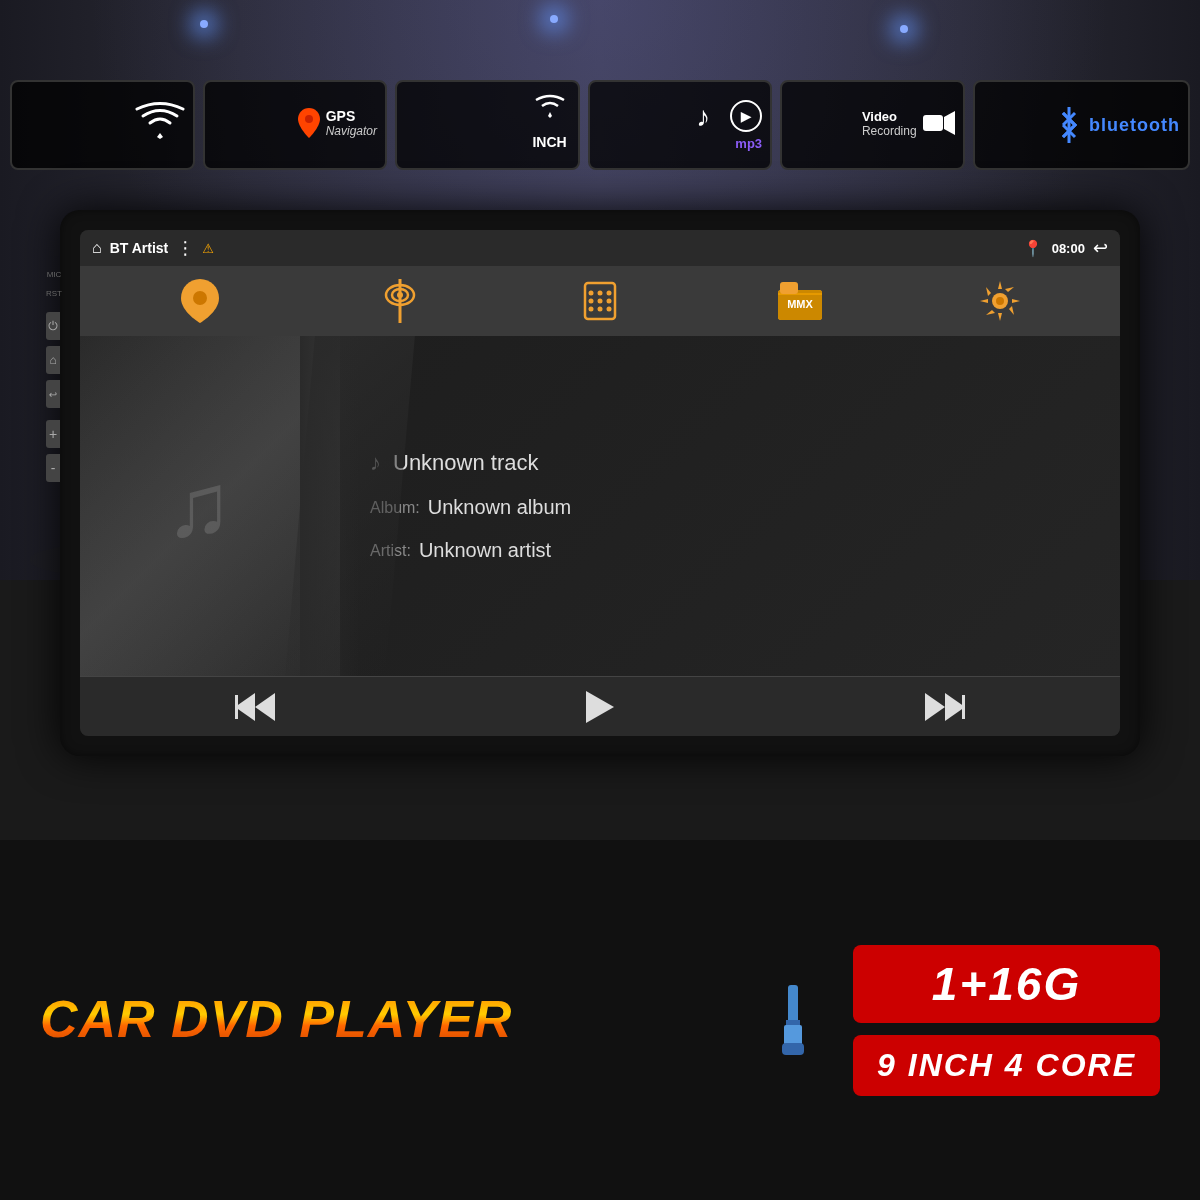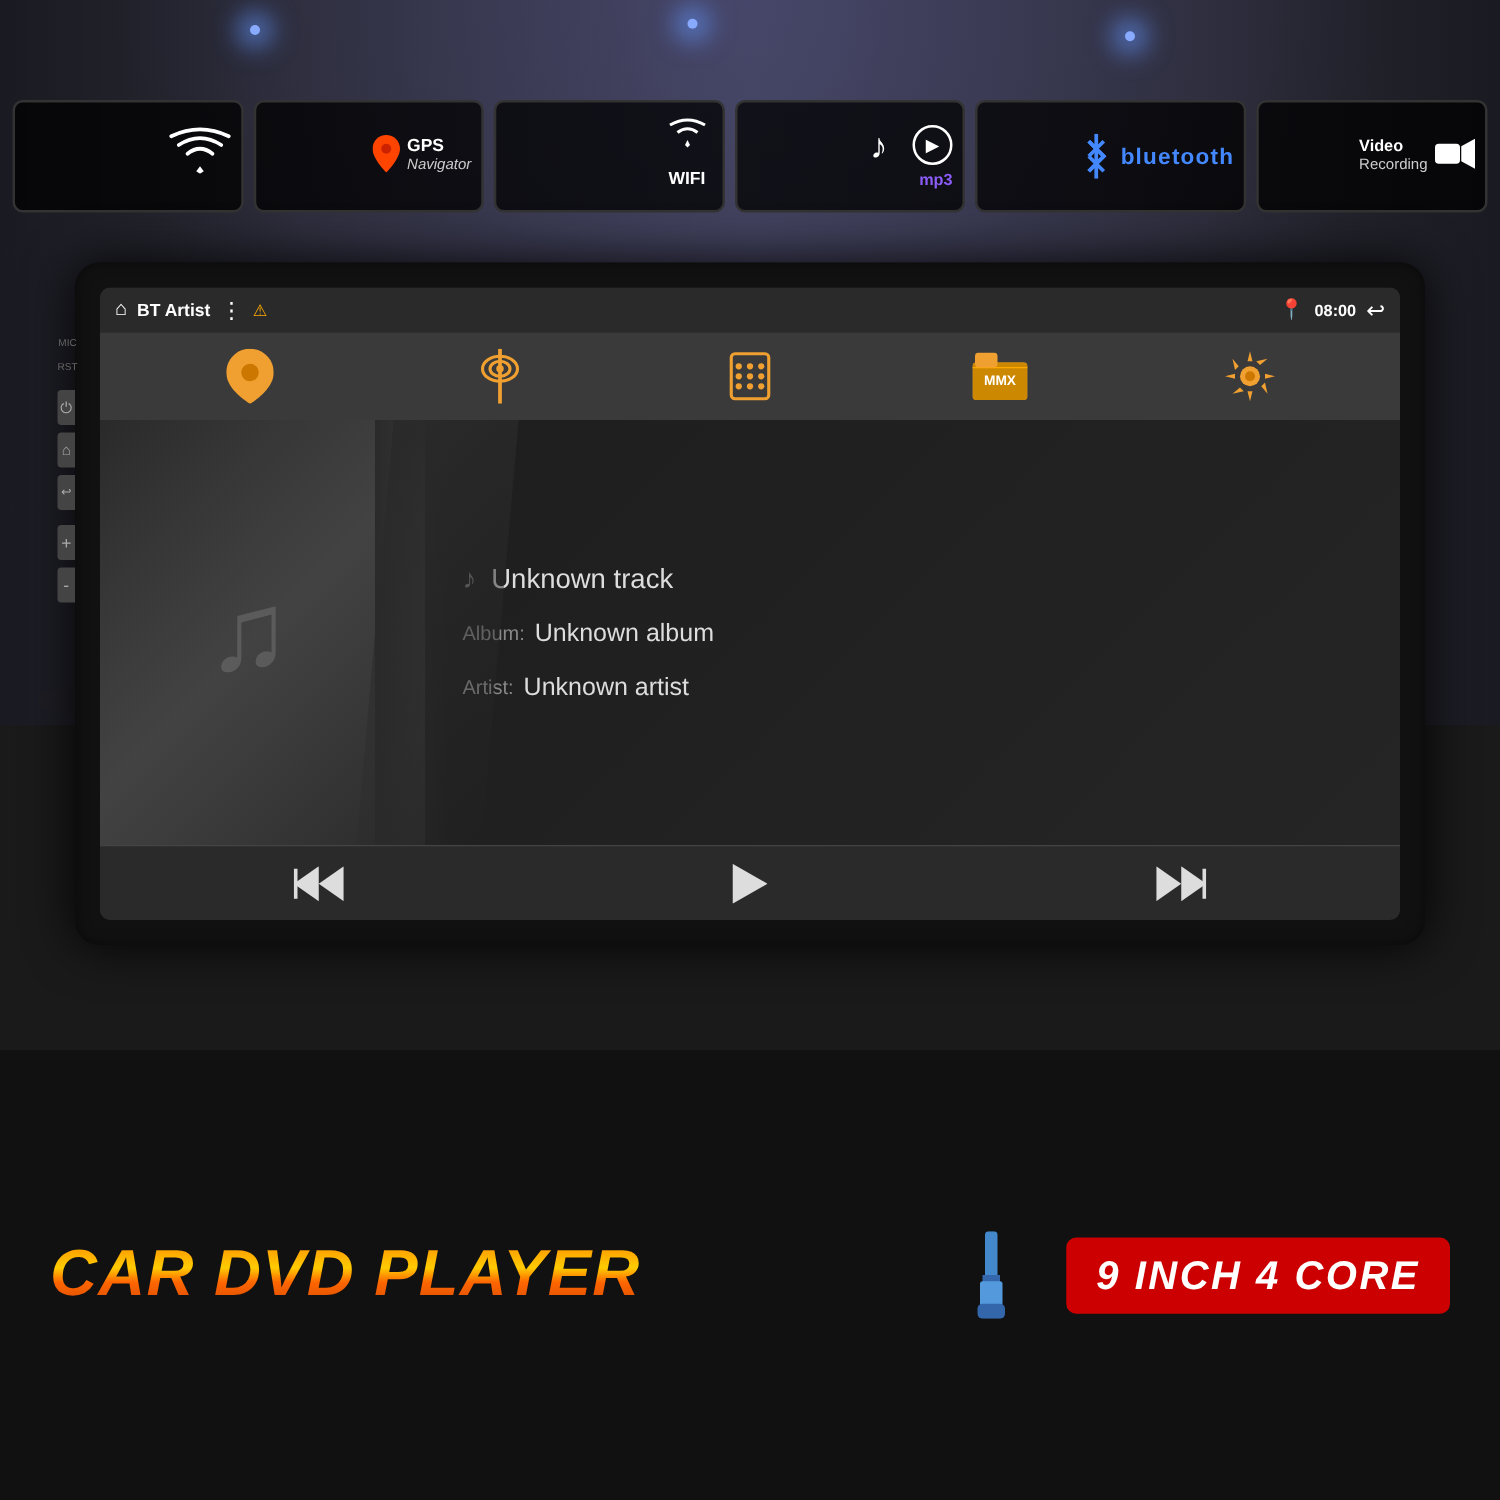--- a/index.html
+++ b/index.html
@@ -368,65 +368,65 @@
   </div>
 
   <div class="feature-badge">
     <div class="icon-area">
       <div style="text-align:center;">
         <svg width="40" height="28" viewBox="0 0 40 28" style="display:block;margin:0 auto 2px;">
           <path d="M20 20 L22 24 L20 26 L18 24 Z" fill="white"></path>
           <path d="M12 14 Q20 8 28 14" stroke="white" stroke-width="2.5" fill="none"></path>
           <path d="M6 8 Q20 0 34 8" stroke="white" stroke-width="2.5" fill="none"></path>
         </svg>
-        <span style="font-size:14px;font-weight:bold;color:white;">WIFI</span>
+        <span style="font-size:14px;font-weight:bold;color:white;">INCH</span>
       </div>
     </div>
   </div>
 
   <div class="feature-badge">
     <div class="icon-area">
       <div style="display:flex;align-items:center;gap:8px;">
         <svg width="28" height="32" viewBox="0 0 28 32">
           <text x="2" y="26" font-size="28" fill="white">♪</text>
         </svg>
         <div style="display:flex;align-items:center;justify-content:center;width:32px;height:32px;border:2px solid white;border-radius:50%;">
           <span style="font-size:14px;color:white;">▶</span>
         </div>
       </div>
     </div>
     <div class="label">mp3</div>
+  </div>
+
+  <div class="feature-badge">
+    <div class="icon-area">
+      <div style="display:flex;align-items:center;gap:6px;">
+        <div>
+          <div style="font-size:13px;font-weight:bold;color:white;">Video</div>
+          <div style="font-size:12px;color:#ccc;">Recording</div>
+        </div>
+        <svg width="32" height="28" viewBox="0 0 32 28">
+          <rect x="0" y="6" width="20" height="16" rx="3" fill="white"></rect>
+          <polygon points="21,8 32,2 32,26 21,20" fill="white"></polygon>
+        </svg>
+      </div>
+    </div>
   </div>
 
   <div class="feature-badge wide">
     <div style="display:flex;align-items:center;gap:8px;">
       <svg width="24" height="36" viewBox="0 0 24 36">
         <polyline points="6,6 18,18 6,30" stroke="#4488ff" stroke-width="3" fill="none"></polyline>
         <polyline points="6,6 18,18 6,30" stroke="#4488ff" stroke-width="3" fill="none"></polyline>
         <polyline points="6,12 18,18 6,24" stroke="none" fill="none"></polyline>
         <line x1="12" y1="0" x2="12" y2="36" stroke="#4488ff" stroke-width="3"></line>
         <polyline points="18,6 6,18" stroke="#4488ff" stroke-width="3" fill="none"></polyline>
         <polyline points="6,18 18,30" stroke="#4488ff" stroke-width="3" fill="none"></polyline>
       </svg>
       <span class="bt-text">bluetooth</span>
-    </div>
-  </div>
-
-  <div class="feature-badge">
-    <div class="icon-area">
-      <div style="display:flex;align-items:center;gap:6px;">
-        <div>
-          <div style="font-size:13px;font-weight:bold;color:white;">Video</div>
-          <div style="font-size:12px;color:#ccc;">Recording</div>
-        </div>
-        <svg width="32" height="28" viewBox="0 0 32 28">
-          <rect x="0" y="6" width="20" height="16" rx="3" fill="white"></rect>
-          <polygon points="21,8 32,2 32,26 21,20" fill="white"></polygon>
-        </svg>
-      </div>
     </div>
   </div>
 </div>
 
 <div class="stereo-unit">
 
   <div class="side-buttons">
     <div style="font-size:8px;color:#666;text-align:center;margin-bottom:4px;">MIC</div>
     <div style="font-size:8px;color:#666;text-align:center;margin-bottom:8px;">RST</div>
     <div class="side-btn" style="background:#444;color:#aaa;font-size:12px;">⏻</div>
@@ -563,16 +563,19 @@
     <svg width="50" height="70" viewBox="0 0 50 70">
       <rect x="20" y="0" width="10" height="40" rx="3" fill="#4488cc"></rect>
       <rect x="18" y="35" width="14" height="6" fill="#3366aa"></rect>
       <rect x="16" y="40" width="18" height="20" rx="2" fill="#5599dd"></rect>
       <rect x="14" y="58" width="22" height="12" rx="4" fill="#3366aa"></rect>
     </svg>
   </div>
 
   <div class="bottom-right">
     <div class="spec-badge">
+      <span class="spec-text">1+16G</span>
+    </div>
+    <div class="spec-badge">
       <span class="spec-text spec-badge-sm">9 INCH 4 CORE</span>
     </div>
   </div>
 </div>
 
 </body></html>

